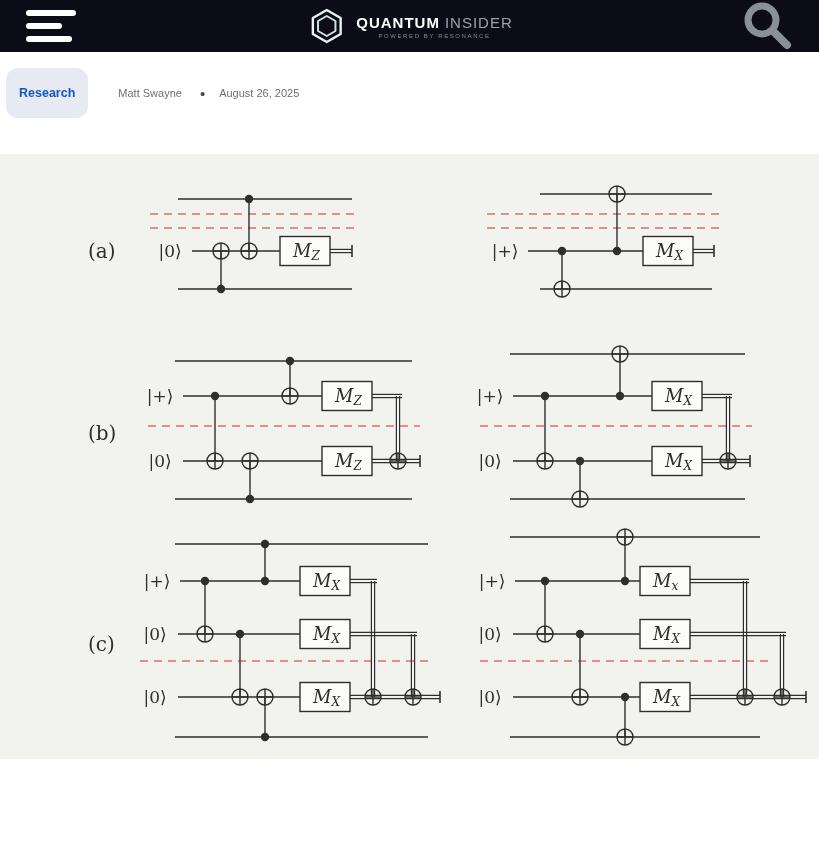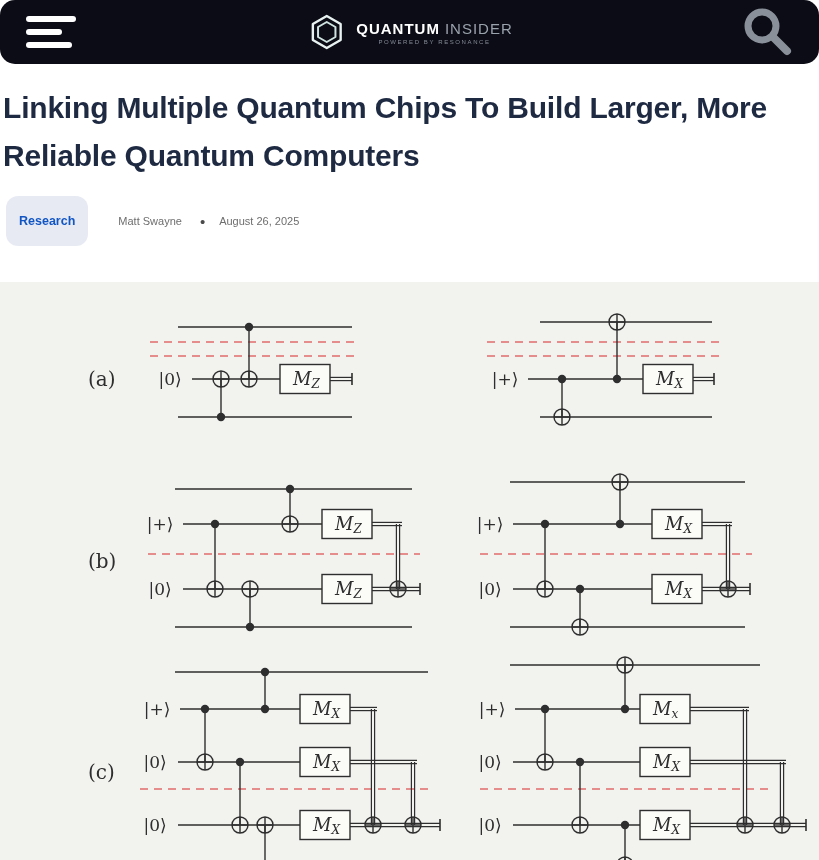--- a/index.html
+++ b/index.html
@@ -2,23 +2,23 @@
 <html style="--header-bg: #0b0c15; --title-text: #1e2942; --category-text: #1256c4; --category-bg: #e7eaf3; --meta-text: #6e6e6e; --figure-bg: #f2f3ef; --circuit-ink: #2e2e2e; --circuit-red: #e06c6c; --box-fill: #fbfbf8;"><head>
 <meta charset="utf-8">
 <style>
   html,body{margin:0;padding:0;}
   body{
     width:819px;height:860px;overflow:hidden;background:#ffffff;
     font-family:"Liberation Sans",sans-serif;
   }
   
   .site-header{
-    height:64px;background:var(--header-bg,#0b0c15);
+    height:52px;background:var(--header-bg,#0b0c15);
     display:flex;align-items:center;position:relative;
-    padding:0 26px;box-sizing:border-box;border-radius:15px;
+    padding:0 26px;box-sizing:border-box;
   }
   .menu-btn{background:none;border:none;padding:0;margin:0;cursor:pointer;
     display:flex;flex-direction:column;gap:7px;align-items:flex-start;}
   .menu-btn span{display:block;height:6px;border-radius:3px;background:#ffffff;}
   .menu-btn span:nth-child(1){width:50px;}
   .menu-btn span:nth-child(2){width:36px;}
   .menu-btn span:nth-child(3){width:46px;}
   .logo{
     position:absolute;left:50%;top:50%;transform:translate(-50%,-50%);
     display:flex;align-items:center;gap:10px;cursor:pointer;
@@ -76,24 +76,20 @@
 
   <button class="search-btn" aria-label="search">
     <svg width="52" height="52" viewBox="0 0 52 52">
       <circle cx="21" cy="21" r="14" fill="none" stroke="#8a9099" stroke-width="7"></circle>
       <line x1="32" y1="32" x2="46" y2="46" stroke="#8a9099" stroke-width="8" stroke-linecap="round"></line>
     </svg>
   </button>
 </header>
 
 <main>
-  <h1 class="article-title">
-    <span>Linking Multiple Quantum Chips To Build Larger, More</span>
-    <span>Reliable Quantum Computers</span>
-  </h1>
 
   <div class="meta-row">
     <button class="category-badge">Research</button>
     <span class="author">Matt Swayne</span>
     <span class="meta-dot">•</span>
     <span class="date">August 26, 2025</span>
   </div>
 
   <figure class="hero-figure">
     <svg id="circuit-svg" width="819" height="605" viewBox="0 0 819 605">

